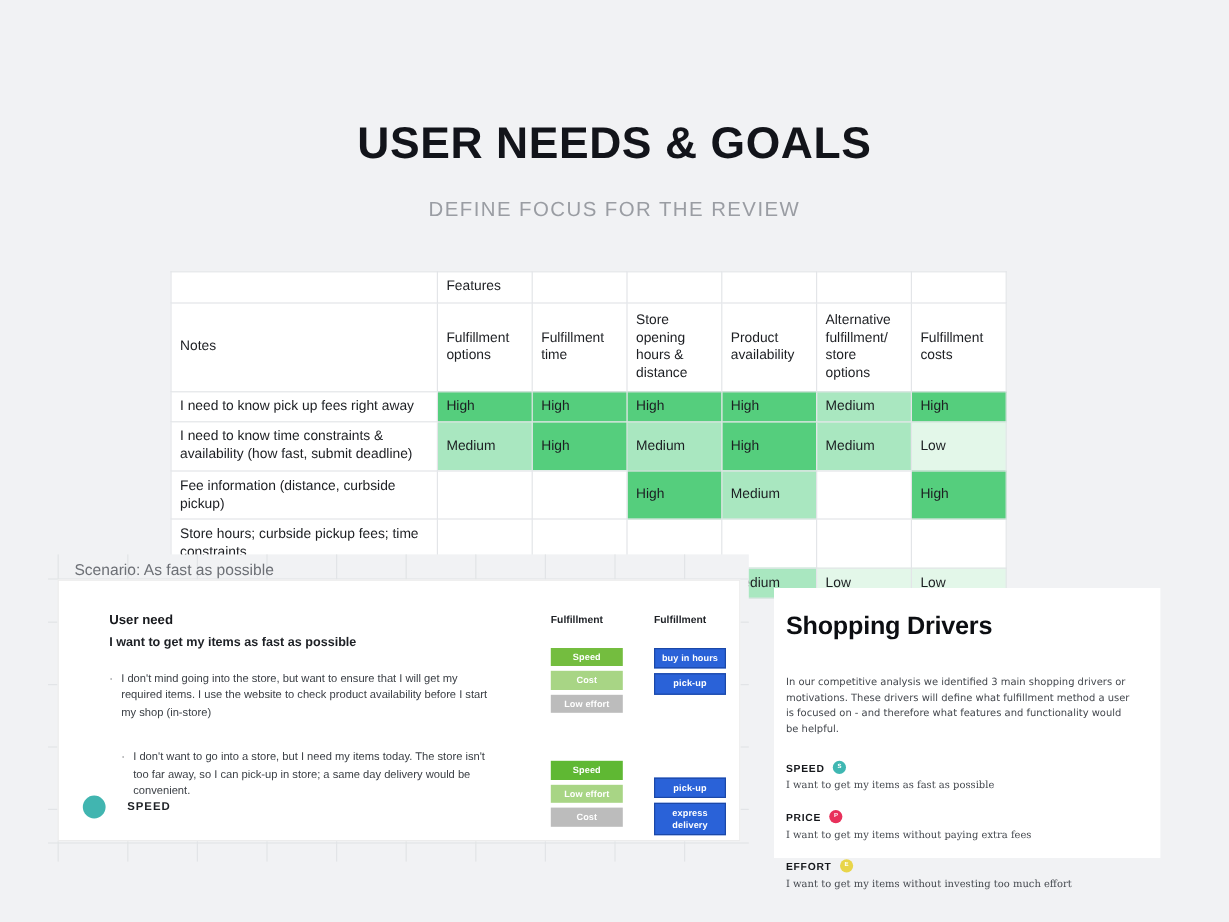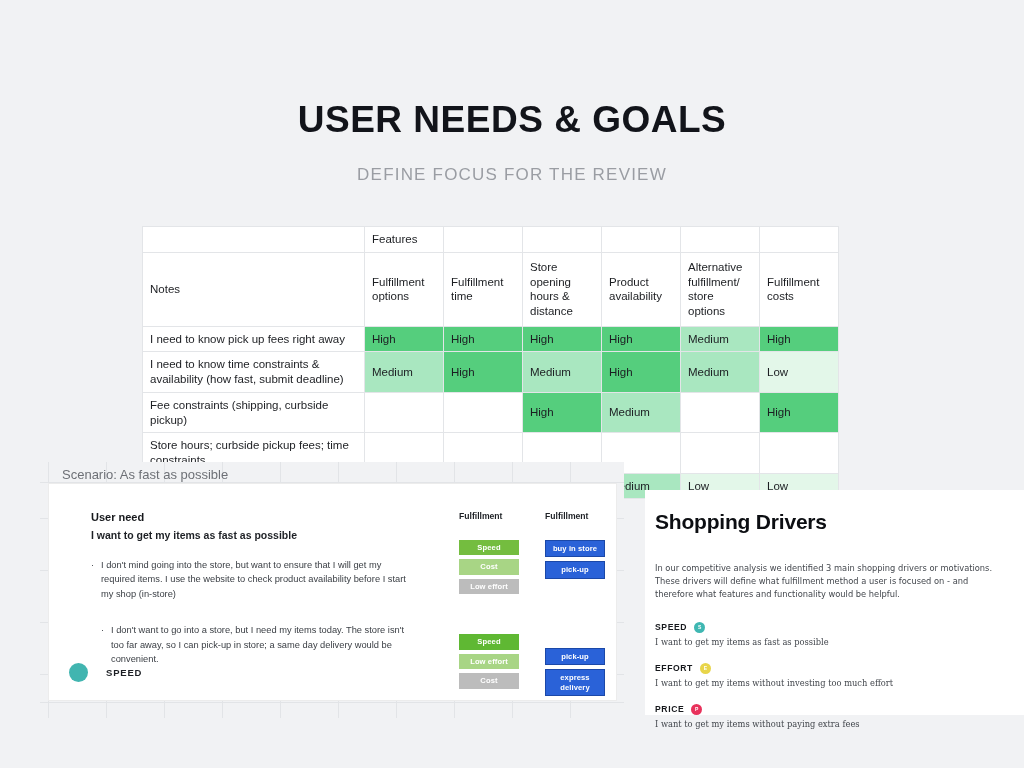--- a/index.html
+++ b/index.html
@@ -79,21 +79,21 @@
   .chip.green-3 { background: #5fb833; }
   .chip.blue    { background: #2a62d8; border: 1px solid #1b48a8; }
   .chip-gap { height: 36px; }
 
   .speed-foot { position: absolute; left: 20px; bottom: 18px; display: flex; align-items: center; }
   .speed-dot { width: 19px; height: 19px; border-radius: 50%; background: #41b5b0; }
   .speed-text { margin-left: 18px; font-size: 9.5px; font-weight: bold; letter-spacing: 0.8px; color: #1d2025; }
 
   
   .drivers {
-    position: absolute; left: 645px; top: 490px; width: 380px; height: 225px;
+    position: absolute; left: 645px; top: 490px; width: 322px; height: 225px;
     background: #ffffff;
   }
   .drivers-inner { padding: 20px 23px 0 10px; }
   .drivers-title { font-size: 21px; font-weight: bold; color: #0c0e12; letter-spacing: -0.2px; }
   .drivers-body {
     margin-top: 28px; font-size: 8.3px; color: #43474d; line-height: 1.55;
     font-family: "DejaVu Sans", sans-serif;
   }
   .driver-list { margin-top: 21px; }
   .driver { margin-bottom: 16px; }
@@ -163,21 +163,21 @@
         <tr class="body-row tall">
           <td>I need to know time constraints &amp; availability (how fast, submit deadline)</td>
           <td class="cell-medium">Medium</td>
           <td class="cell-high">High</td>
           <td class="cell-medium">Medium</td>
           <td class="cell-high">High</td>
           <td class="cell-medium">Medium</td>
           <td class="cell-low">Low</td>
         </tr>
         <tr class="body-row">
-          <td>Fee constraints (shipping, curbside pickup)</td>
+          <td>Fee information (distance, curbside pickup)</td>
           <td class="cell-none"></td>
           <td class="cell-none"></td>
           <td class="cell-high">High</td>
           <td class="cell-medium">Medium</td>
           <td class="cell-none"></td>
           <td class="cell-high">High</td>
         </tr>
         <tr class="body-row tall">
           <td>Store hours; curbside pickup fees; time constraints</td>
           <td class="cell-none"></td>
@@ -243,21 +243,21 @@
           <div class="chip green-1">Speed</div>
           <div class="chip green-2">Cost</div>
           <div class="chip grey">Low effort</div>
           <div class="chip-gap"></div>
           <div class="chip green-3">Speed</div>
           <div class="chip green-2">Low effort</div>
           <div class="chip grey">Cost</div>
         </div>
         <div class="chip-col">
           <div class="chip-col-head">Fulfillment</div>
-          <div class="chip blue">buy in store</div>
+          <div class="chip blue">buy in hours</div>
           <div class="chip blue">pick-up</div>
           <div class="chip-gap" style="height:65px"></div>
           <div class="chip blue">pick-up</div>
           <div class="chip blue">express delivery</div>
         </div>
       </div>
 
       <div class="speed-foot">
         <div class="speed-dot"></div>
         <div class="speed-text">SPEED</div>
@@ -272,29 +272,29 @@
       <div class="driver-list">
         <div class="driver">
           <div class="driver-head">
             <span class="driver-name">SPEED</span>
             <span class="driver-badge badge-speed">S</span>
           </div>
           <div class="driver-desc">I want to get my items as fast as possible</div>
         </div>
         <div class="driver">
           <div class="driver-head">
+            <span class="driver-name">PRICE</span>
+            <span class="driver-badge badge-price">P</span>
+          </div>
+          <div class="driver-desc">I want to get my items without paying extra fees</div>
+        </div>
+        <div class="driver">
+          <div class="driver-head">
             <span class="driver-name">EFFORT</span>
             <span class="driver-badge badge-effort">E</span>
           </div>
           <div class="driver-desc">I want to get my items without investing too much effort</div>
-        </div>
-        <div class="driver">
-          <div class="driver-head">
-            <span class="driver-name">PRICE</span>
-            <span class="driver-badge badge-price">P</span>
-          </div>
-          <div class="driver-desc">I want to get my items without paying extra fees</div>
         </div>
       </div>
     </div>
   </div>
 
 </div>
 
 </body></html>

